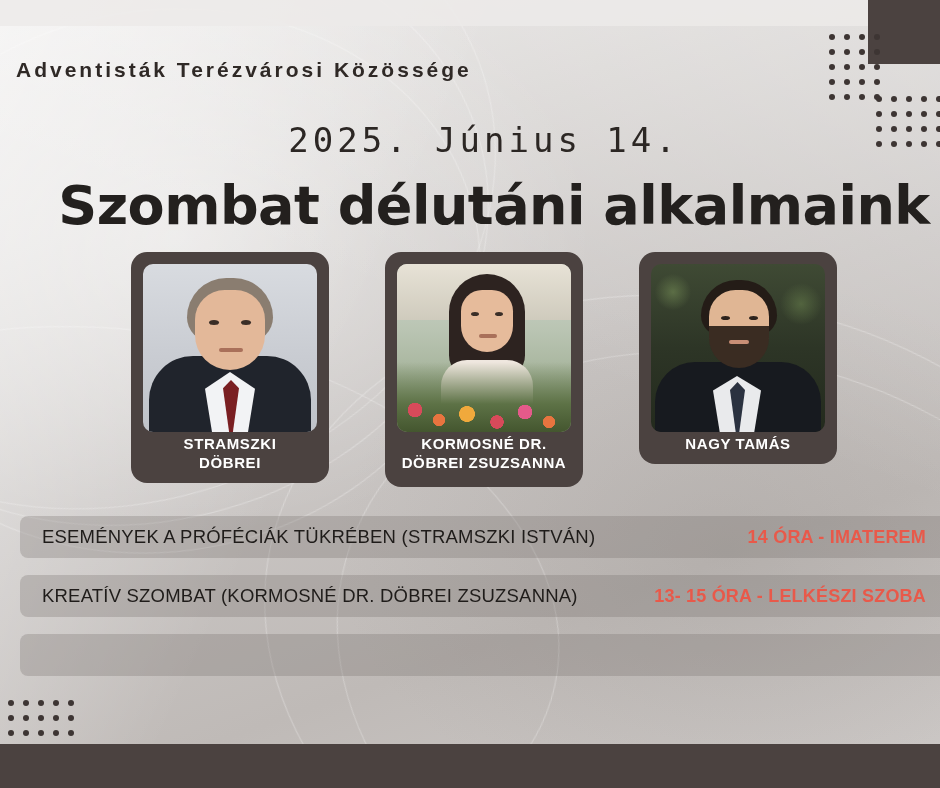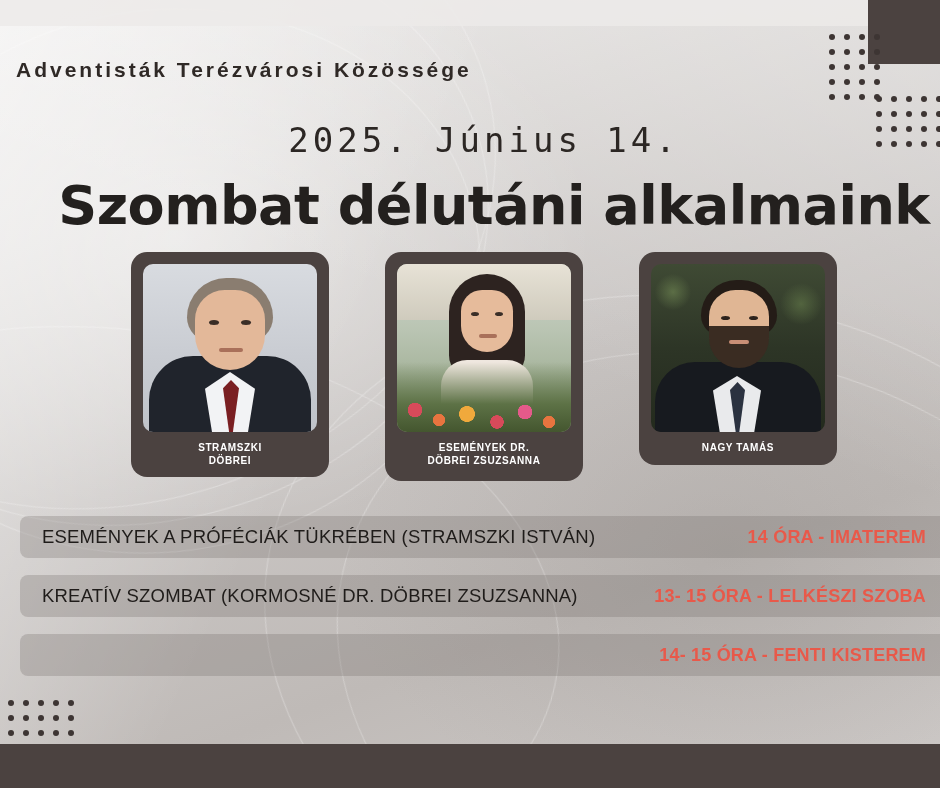--- a/index.html
+++ b/index.html
@@ -172,23 +172,23 @@
   }
   .card.tall { padding-bottom: 14px; }
   .photo {
     width: 174px;
     height: 168px;
     border-radius: 10px;
     overflow: hidden;
     position: relative;
   }
   .caption {
-    margin-top: 10px;
+    margin-top: 3px;
     color: #ffffff;
-    font-size: 10px;
+    font-size: 15px;
     font-weight: bold;
     letter-spacing: 0.6px;
     line-height: 1.25;
   }
 
   
   .p1 { background: linear-gradient(180deg, #d8dbe0 0%, #c9ccd2 55%, #bfc3c9 100%); }
   .p1 .hair { position:absolute; left:44px; top:14px; width:86px; height:64px; border-radius:48px 48px 30px 30px; background:#8a7d70; }
   .p1 .face { position:absolute; left:52px; top:26px; width:70px; height:80px; border-radius:34px 34px 40px 40px; background:#e3b899; }
   .p1 .eyeL { position:absolute; left:66px; top:56px; width:10px; height:5px; border-radius:50%; background:#3a2e27; }
@@ -372,21 +372,21 @@
         <div class="bg-top"></div>
         <div class="hair"></div>
         <div class="face"></div>
         <div class="eyeL"></div>
         <div class="eyeR"></div>
         <div class="mouth"></div>
         <div class="top"></div>
         <div class="flowers"></div>
       </div>
       <div class="caption">
-        <div>ESEMÉNYEK DR.</div>
+        <div>KORMOSNÉ DR.</div>
         <div>DÖBREI ZSUZSANNA</div>
       </div>
     </div>
 
     <div class="card">
       <div class="photo p3">
         <div class="leaves"></div>
         <div class="suit"></div>
         <div class="hair"></div>
         <div class="face"></div>
@@ -410,21 +410,20 @@
       <div class="event-title">ESEMÉNYEK A PRÓFÉCIÁK TÜKRÉBEN (STRAMSZKI ISTVÁN)</div>
       <div class="event-time">14 ÓRA - IMATEREM</div>
     </div>
 
     <div class="event-row">
       <div class="event-title">KREATÍV SZOMBAT (KORMOSNÉ DR. DÖBREI ZSUZSANNA)</div>
       <div class="event-time">13- 15 ÓRA - LELKÉSZI SZOBA</div>
     </div>
 
     <div class="event-row">
-      <div class="event-time">14- 15 ÓRA - FENTI KISTEREM</div>
     </div>
 
   </div>
 
   <div class="bottom-strip"></div>
   <div class="bottom-block"></div>
 
 </div>
 
 </body></html>

